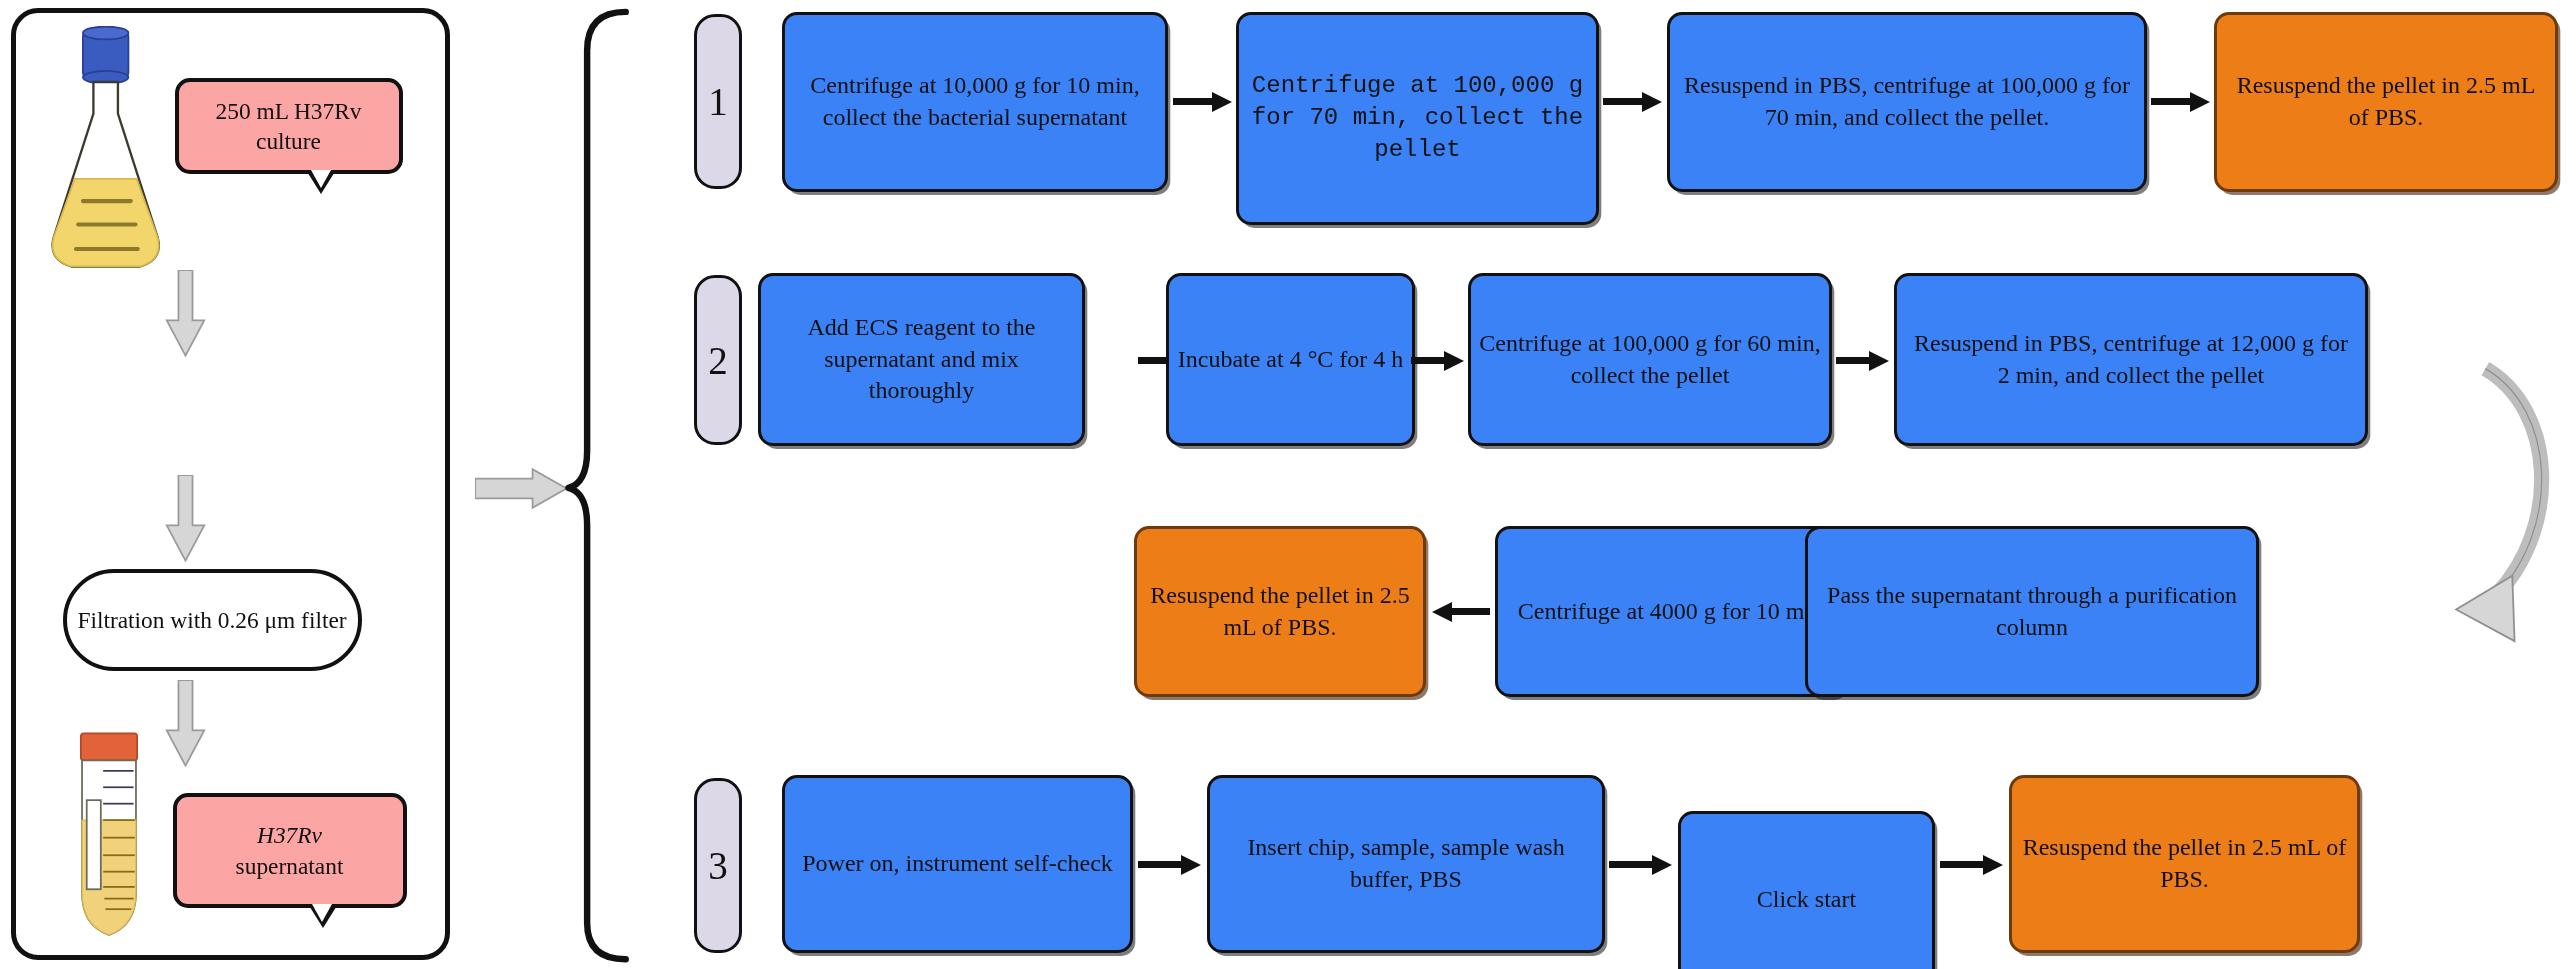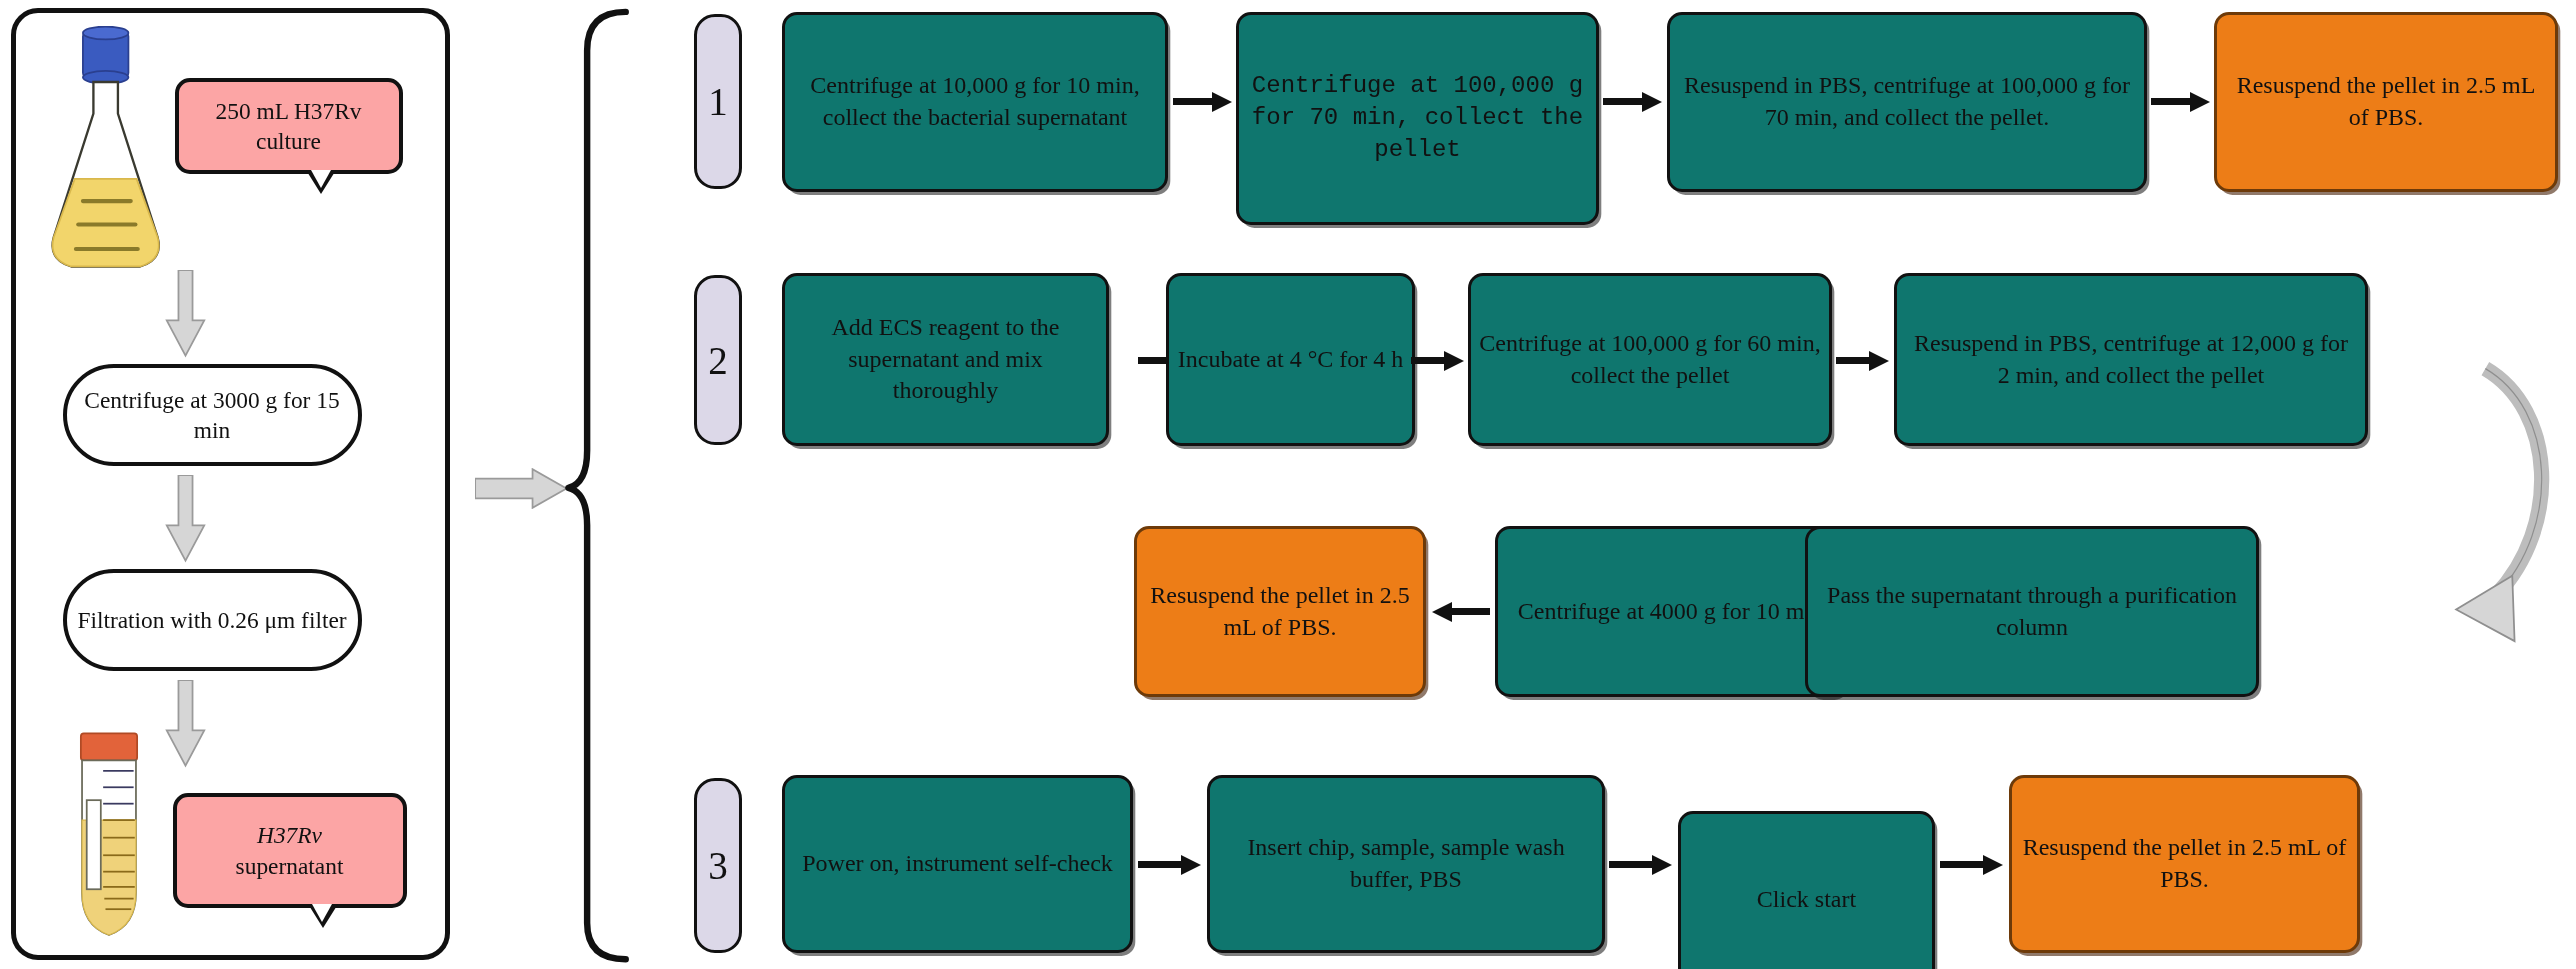--- a/index.html
+++ b/index.html
@@ -99,21 +99,21 @@
     box-sizing:border-box;
     display:flex;align-items:center;justify-content:center;
     font-size:39px;
     color:#111111;
   }
 
   .node{
     position:absolute;
     border:3.5px solid #111111;
     border-radius:15px;
-    background:#0f766e;
+    background:#3b82f6;
     box-sizing:border-box;
     display:flex;align-items:center;justify-content:center;
     text-align:center;
     line-height:1.33;
     font-size:24px;
     padding:3.5px 8.2px;
     box-shadow:3.5px 4.1px 0 -1.2px rgba(20,20,20,0.55);
   }
   .node.orange{
     background:#ED7D17;
@@ -159,23 +159,20 @@
       <span>250 mL H37Rv culture</span>
       <span class="tail"></span>
     </div>
 
     <div class="grey-arrow-down" style="left:146px;top:257px;height:88px;">
       <svg width="47" height="88" viewBox="0 0 80 150">
         <path d="M28 0 L52 0 L52 86 L72 86 L40 146 L8 86 L28 86 Z" fill="#d6d6d6" stroke="#9a9a9a" stroke-width="3"></path>
       </svg>
     </div>
 
-    <div class="pill" style="left:47px;top:351px;width:299px;height:102px;">
-      <span>Centrifuge at 3000 g for 15 min</span>
-    </div>
 
     <div class="grey-arrow-down" style="left:146px;top:462px;height:88px;">
       <svg width="47" height="88" viewBox="0 0 80 150">
         <path d="M28 0 L52 0 L52 86 L72 86 L40 146 L8 86 L28 86 Z" fill="#d6d6d6" stroke="#9a9a9a" stroke-width="3"></path>
       </svg>
     </div>
 
     <div class="pill" style="left:47px;top:556px;width:299px;height:102px;">
       <span>Filtration with 0.26 μm filter</span>
     </div>
@@ -259,21 +256,21 @@
   </div>
 
   <div class="node orange" style="left:2214px;top:11.7px;width:344px;height:180px;">
     <span>Resuspend the pellet in 2.5 mL of PBS.</span>
   </div>
 
   <div class="step-badge" style="left:694px;top:275px;height:170px;">
     <span>2</span>
   </div>
 
-  <div class="node" style="left:782px;top:273px;width:327px;height:173px;">
+  <div class="node" style="left:758px;top:273px;width:327px;height:173px;">
     <span>Add ECS reagent to the supernatant and mix thoroughly</span>
   </div>
   <div class="arrow-r" style="left:1138px;top:351px;width:53px;">
     <span class="shaft" style="width:33px;"></span>
     <span class="head" style="left:33px;"></span>
   </div>
 
   <div class="node" style="left:1166px;top:273px;width:249px;height:173px;align-items:center;">
     <span>Incubate at 4 °C for 4 h</span>
   </div>

